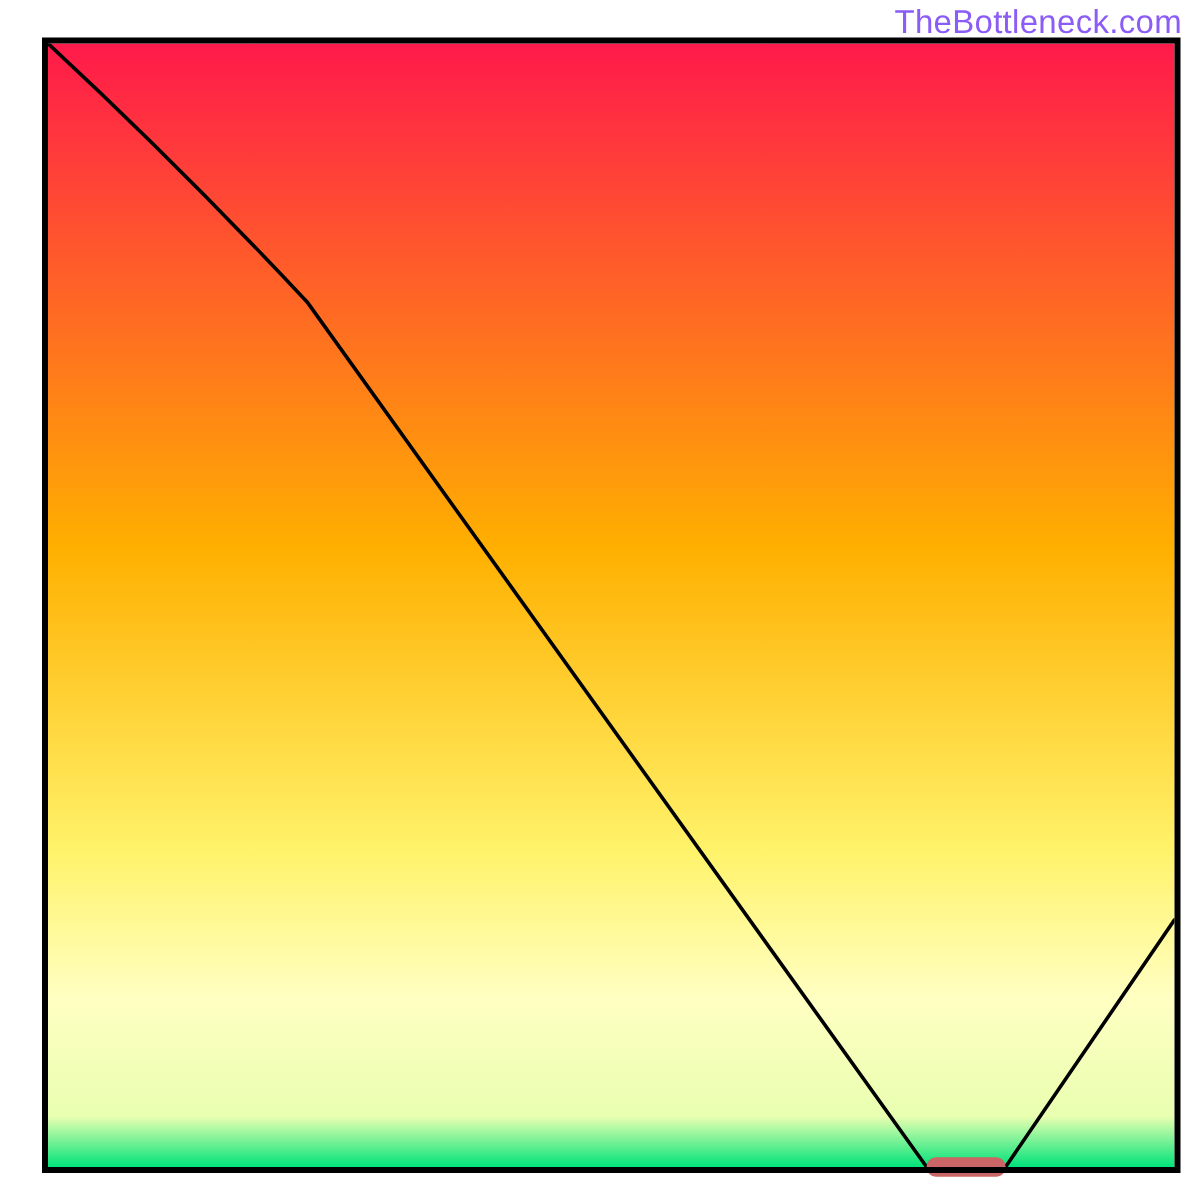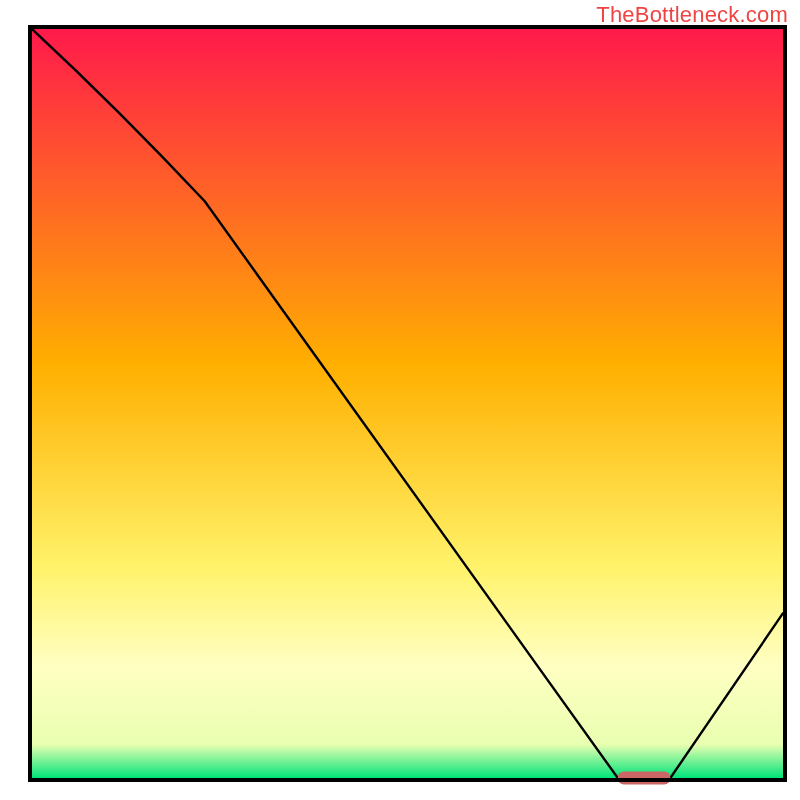--- a/index.html
+++ b/index.html
@@ -14,21 +14,21 @@
     position: relative;
     width: 800px;
     height: 800px;
   }
   .watermark {
     position: absolute;
     top: 2px;
     right: 12px;
     font-family: Arial, Helvetica, sans-serif;
     font-size: 22px;
-    color: #ef4444;
+    color: #8b5cf6;
     letter-spacing: 0.2px;
     z-index: 20;
   }
   svg.chart {
     position: absolute;
     top: 0;
     left: 0;
   }
 </style>
 </head>

